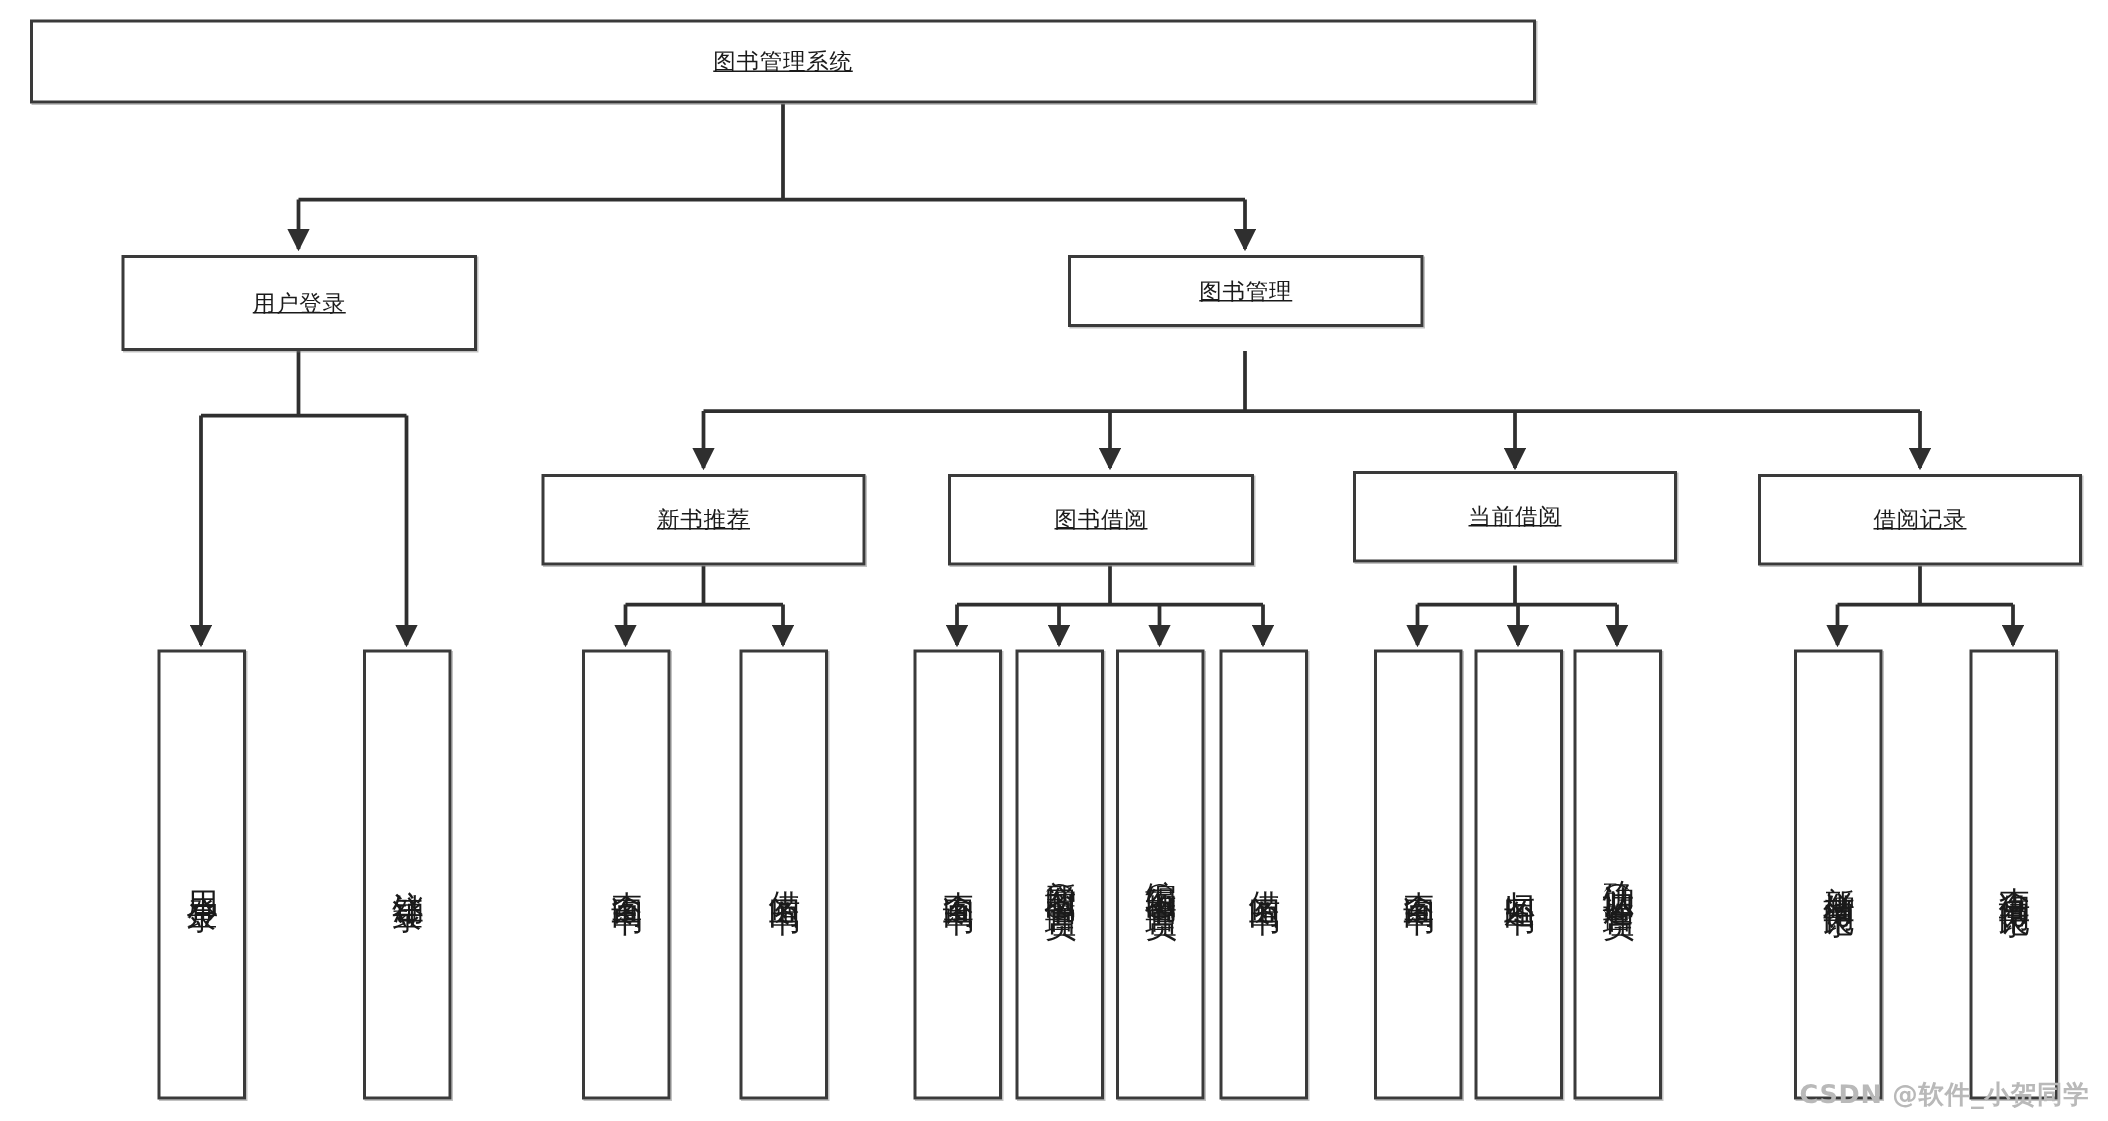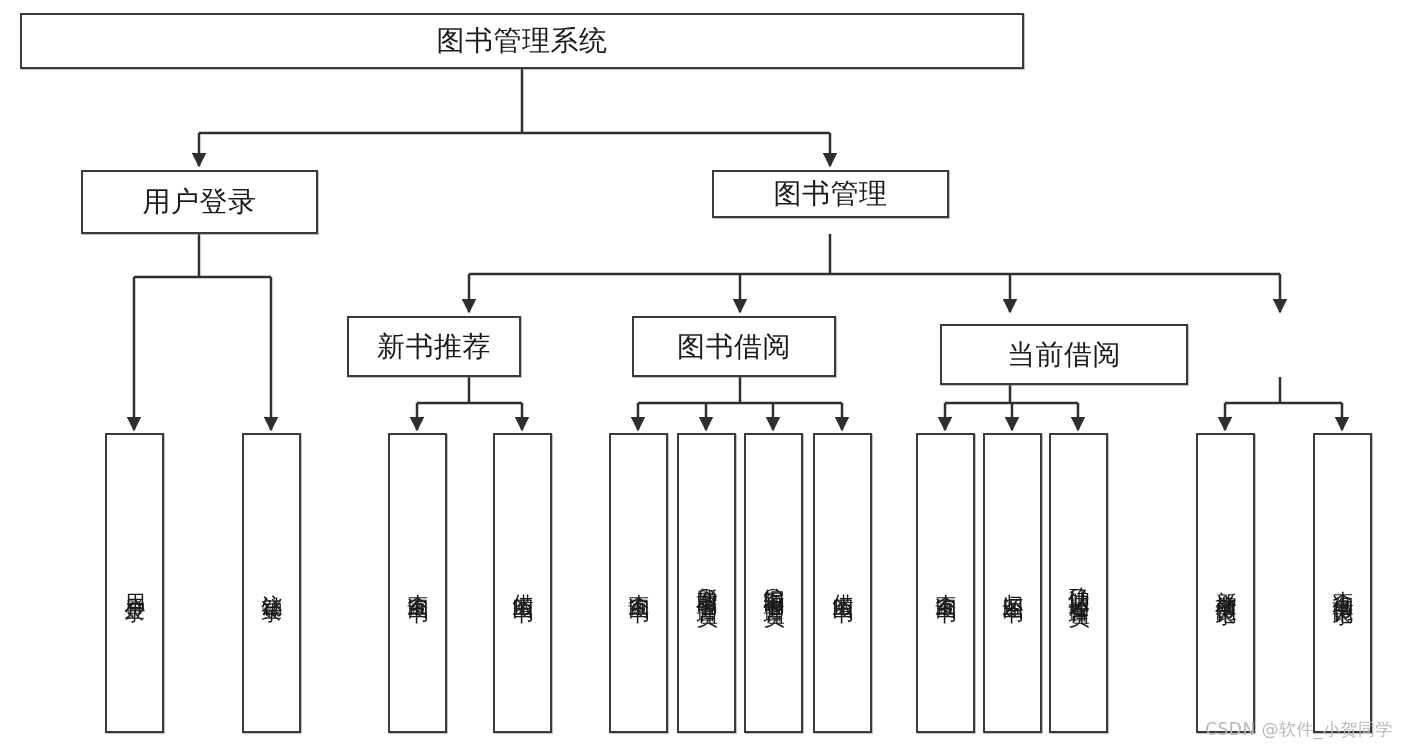--- a/index.html
+++ b/index.html
@@ -37,21 +37,22 @@
     box-shadow: 1px 1px 0 rgba(120,120,120,0.45);
   }
   .node-label {
     color: #1a1a1a;
     line-height: 1.12;
     letter-spacing: 0.5px;
     white-space: nowrap;
   }
   
   .node.horizontal .node-label {
-    font-size: 28px;
+    font-size: 15px;
+    text-decoration: underline;
   }
   
   .node.vertical {
     align-items: center;
     justify-content: center;
   }
   .node.vertical .node-label {
     writing-mode: vertical-rl;
     text-orientation: upright;
     font-size: 21px;
@@ -61,20 +62,21 @@
   }
   #watermark {
     position: absolute;
     right: 12px;
     bottom: 6px;
     font-size: 17px;
     color: #b9b9b9;
     letter-spacing: 0.5px;
     white-space: nowrap;
     user-select: none;
+    font-weight: bold;
   }
 </style>
 </head>
 <body>
 
 <div id="diagram-root">
 
   <svg id="edge-layer" viewBox="0 0 1405 747" xmlns="http://www.w3.org/2000/svg">
     <defs>
       <marker id="arrow" viewBox="0 0 10 10" refX="9" refY="5" markerWidth="6" markerHeight="6" orient="auto-start-reverse">
@@ -130,32 +132,35 @@
   </div>
 
   <div class="node horizontal" style="left:81px; top:170px; width:237px; height:64px;">
     <span class="node-label">用户登录</span>
   </div>
 
   <div class="node horizontal" style="left:712px; top:170px; width:237px; height:48px;">
     <span class="node-label">图书管理</span>
   </div>
 
-  <div class="node horizontal" style="left:347px; top:316px; width:174px; height:61px;text-align:center;">
+  <div class="node horizontal" style="left:361px; top:316px; width:216px; height:61px;text-align:center;">
     <span class="node-label">新书推荐</span>
   </div>
 
   <div class="node horizontal" style="left:632px; top:316px; width:204px; height:61px;">
     <span class="node-label">图书借阅</span>
   </div>
 
-  <div class="node horizontal" style="left:902px; top:324px; width:248px; height:61px;margin-left:38px;">
+  <div class="node horizontal" style="left:902px; top:314px; width:216px; height:61px;">
     <span class="node-label">当前借阅</span>
   </div>
 
+  <div class="node horizontal" style="left:1172px; top:316px; width:216px; height:61px;">
+    <span class="node-label">借阅记录</span>
+  </div>
 
   <div class="node vertical" style="left:105px; top:433px; width:59px; height:300px;">
     <span class="node-label">用户登录</span>
   </div>
 
   <div class="node vertical" style="left:242px; top:433px; width:59px; height:300px;">
     <span class="node-label">注销登录</span>
   </div>
 
   <div class="node vertical" style="left:388px; top:433px; width:59px; height:300px;">

